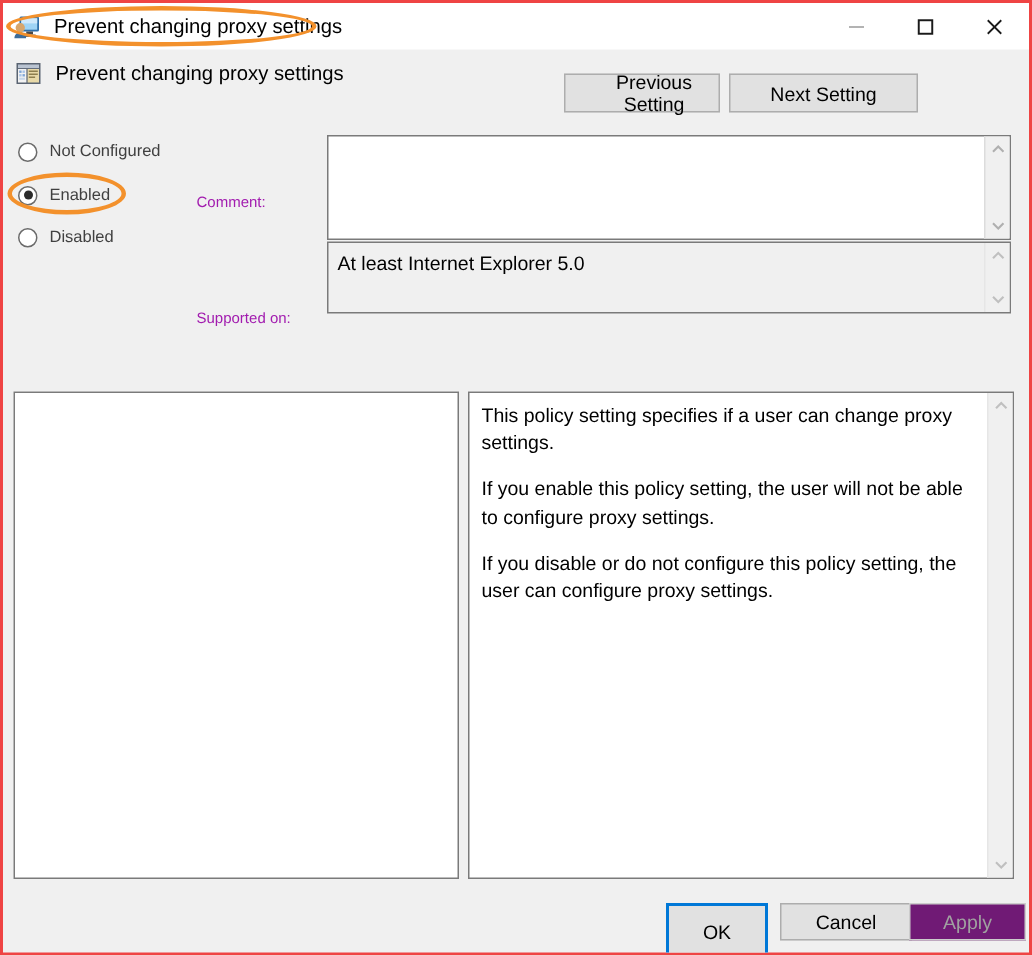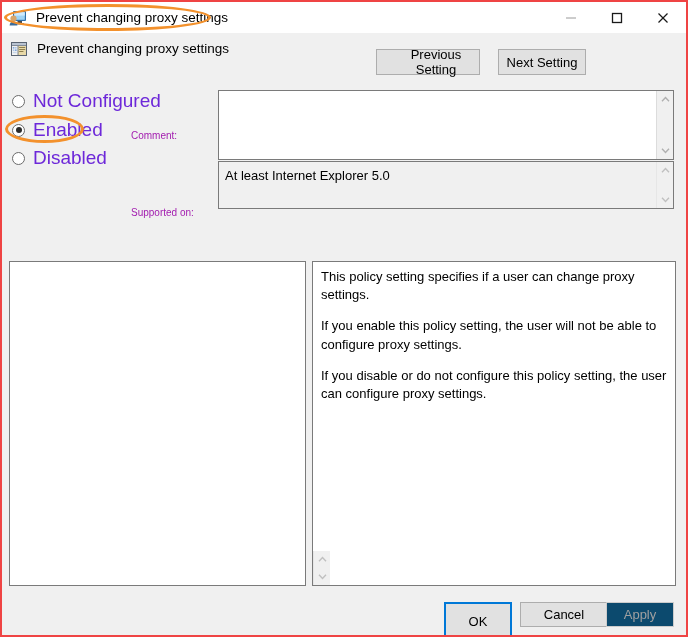--- a/index.html
+++ b/index.html
@@ -57,21 +57,21 @@
   .btn {
     background: #e1e1e1;
     border: 1px solid #adadad;
     font-family: "Liberation Sans", sans-serif;
     font-size: 13px;
     color: #000;
     display: flex; align-items: center; justify-content: center;
     padding: 0;
   }
   #prev-setting { position: absolute; left: 374px; top: 47px; width: 104px; height: 26px; padding-left: 16px; }
-  #next-setting { position: absolute; left: 496px; top: 47px; width: 88px; height: 26px; }
+  #next-setting { position: absolute; left: 484px; top: 47px; width: 126px; height: 26px; }
 
   
   .radio-row {
     position: absolute; left: 10px;
     display: flex; align-items: center;
     height: 20px;
   }
   #radio-notconfigured { top: 89px; }
   #radio-enabled       { top: 118px; }
   #radio-disabled      { top: 146px; }
@@ -79,21 +79,21 @@
     width: 13px; height: 13px; border-radius: 50%;
     border: 1px solid #6b6b6b; background: #fff;
     flex: none; position: relative;
   }
   .radio-mark.checked::after {
     content: ""; position: absolute;
     left: 2.5px; top: 2.5px; width: 6px; height: 6px;
     border-radius: 50%; background: #2b2b2b;
   }
   .radio-label {
-    margin-left: 8px; font-size: 19px; color: #6d28d9; white-space: nowrap;
+    margin-left: 8px; font-size: 11px; color: #404040; white-space: nowrap;
   }
 
   
   .field-label {
     position: absolute; font-size: 10px; color: #a21caf; white-space: nowrap; margin-top: 40px;
   }
   #comment-label { left: 129px; top: 88px; }
   #supported-label { left: 129px; top: 165px; }
 
   .textbox {
@@ -135,42 +135,41 @@
   #options-panel {
     position: absolute; left: 7px; top: 259px;
     width: 297px; height: 325px;
     background: #fff; border: 1px solid #7a7a7a;
   }
   #help-panel {
     position: absolute; left: 310px; top: 259px;
     width: 364px; height: 325px;
     background: #fff; border: 1px solid #7a7a7a;
     display: flex;
-    flex-direction: column;
   }
   #help-text {
     flex: 1 1 auto;
     padding: 6px 8px;
     font-size: 13px; color: #000; line-height: 1.4;
     overflow: hidden;
   }
   #help-text p { margin: 0 0 13px 0; }
   #help-text p:last-child { margin-bottom: 0; }
 
   
   #ok-button {
     position: absolute; left: 442px; top: 600px; width: 68px; height: 39px;
     background: #e1e1e1; border: 2px solid #0078d7;
   }
   #cancel-button {
     position: absolute; left: 518px; top: 600px; width: 88px; height: 25px;
   }
   #apply-button {
-    position: absolute; left: 604px; top: 600px; width: 68px; height: 25px;
-    background: #0c4a6e; border: 1px solid #cccccc; color: #a0a0a0;
+    position: absolute; left: 604px; top: 600px; width: 78px; height: 25px;
+    background: #701a75; border: 1px solid #cccccc; color: #a0a0a0;
   }
 
   
   .annot {
     position: absolute;
     border: 3px solid #f3912c;
     border-radius: 50%;
     pointer-events: none;
     background: transparent;
   }

